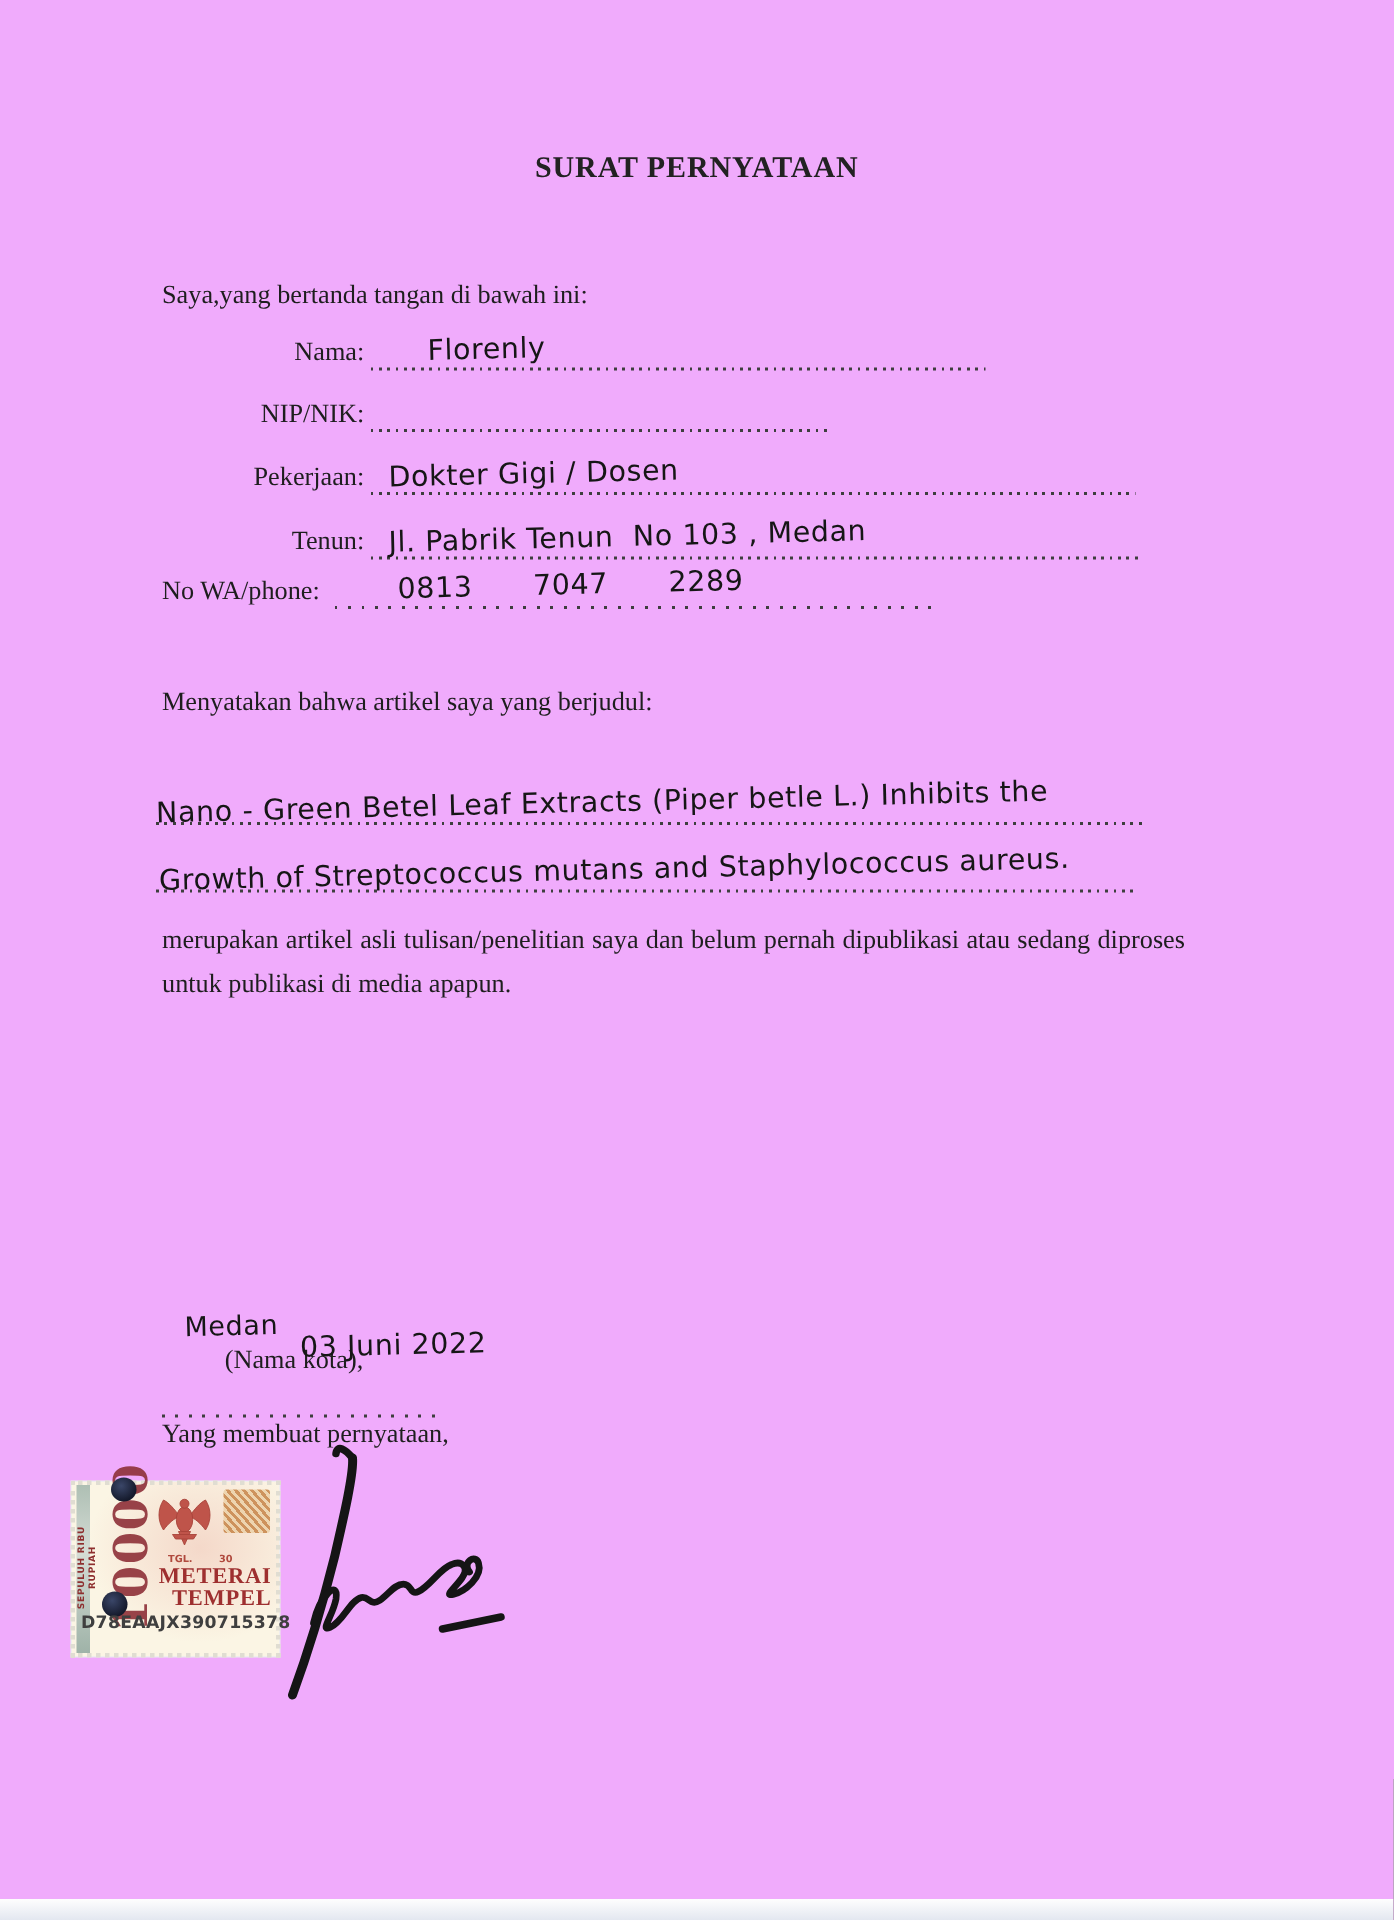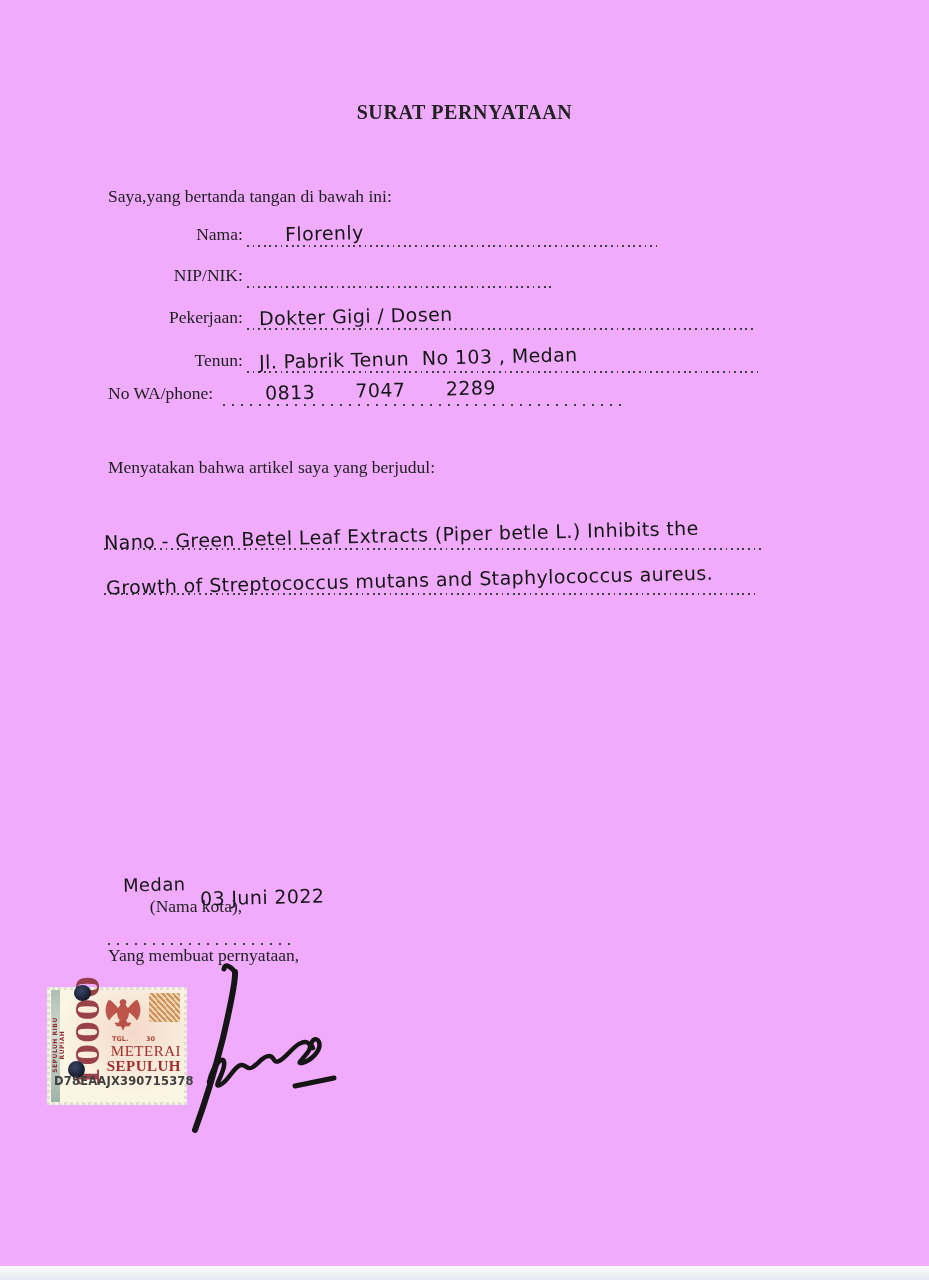--- a/index.html
+++ b/index.html
@@ -91,21 +91,21 @@
   .stamp-ornament{
     position:absolute; right:6px; top:5px; width:31px; height:29px;
     background:repeating-linear-gradient(48deg,#c9894f 0,#c9894f 2px,#ecd2ab 2px,#ecd2ab 4px);
     border-radius:2px; opacity:.9;
   }
   .stamp-tgl{ position:absolute; left:64px; top:47px;
     font-family:"DejaVu Sans", sans-serif; font-size:6.5px; font-weight:bold; color:#b04a3e; }
   .stamp-tgl-year{ position:absolute; left:98px; top:47px;
     font-family:"DejaVu Sans", sans-serif; font-size:6.5px; font-weight:bold; color:#b04a3e; }
   .stamp-word1{ position:absolute; right:5px; top:55px;
-    font-family:"Liberation Serif", serif; font-size:15px; font-weight:normal;
+    font-family:"Liberation Serif", serif; font-size:15px; font-weight:bold;
     color:#9e2f2f; letter-spacing:.5px; }
   .stamp-word2{ position:absolute; right:5px; top:70px;
     font-family:"Liberation Serif", serif; font-size:15px; font-weight:bold;
     color:#9e2f2f; letter-spacing:.5px; }
   .stamp-serial{
     position:absolute; left:6px; top:86px;
     font-family:"DejaVu Sans", sans-serif; font-size:11.5px; font-weight:bold;
     color:#3f3f3f; letter-spacing:.2px;
   }
 
@@ -161,20 +161,21 @@
 
   <div class="section-label" style="top:457px;">Menyatakan bahwa artikel saya yang berjudul:</div>
 
   <div class="titleline" style="top:518px; width:660px;">
     <span class="hw" style="left:0px; bottom:4px;">Nano - Green Betel Leaf Extracts (Piper betle L.) Inhibits the</span>
   </div>
   <div class="titleline" style="top:563px; width:654px;">
     <span class="hw" style="left:2px; bottom:4px;">Growth of Streptococcus mutans and Staphylococcus aureus.</span>
   </div>
 
+  <div class="para" style="top:612px;">merupakan artikel asli tulisan/penelitian saya dan belum pernah dipublikasi atau sedang diproses untuk publikasi di media apapun.</div>
 
   <div class="cityrow">
     <span class="citylabel">(Nama kota),</span>
     <span class="dotline sparse" style="width:182px;"></span>
   </div>
   <span class="hw" style="left:123px; top:874px; font-size:18px;">Medan</span>
   <span class="hw" style="left:200px; top:886px;">03 Juni 2022</span>
 
   <div class="closing">Yang membuat pernyataan,</div>
 
@@ -191,21 +192,21 @@
         <path d="M34,4 C38,10 38,18 34,24 C31,20 27,16 23,15 C27,10 30,6 34,4 Z"></path>
         <ellipse cx="20" cy="17" rx="5.5" ry="8.5"></ellipse>
         <circle cx="20" cy="6.5" r="3"></circle>
         <path d="M16,25 L20,34 L24,25 Z"></path>
         <path d="M12,27 L28,27 L26,30 L14,30 Z"></path>
       </g>
     </svg>
     <div class="stamp-tgl">TGL.</div>
     <div class="stamp-tgl-year">30</div>
     <div class="stamp-word1">METERAI</div>
-    <div class="stamp-word2">SEPULUH</div>
+    <div class="stamp-word2">TEMPEL</div>
     <div class="stamp-serial">D78EAAJX390715378</div>
   </div>
 
   <svg class="signature" width="200" height="200" viewBox="0 0 200 200">
     <g fill="none" stroke="#151515" stroke-linecap="round" stroke-linejoin="round">
       <path d="M85,22 C80,16 75,13 74,19" stroke-width="5"></path>
       <path d="M85,22 C86,32 79,62 73,88 C66,116 56,150 45,180" stroke-width="6"></path>
       <path d="M59,132 C63,114 76,102 74,116 C72,127 63,138 70,135 C79,131 83,117 91,115 C96,114 97,121 103,117 C109,113 113,106 119,106 C125,106 123,114 129,111 C137,107 143,96 151,93 C158,90 163,95 158,102 C153,109 146,114 152,113 C160,111 172,101 169,92 C167,86 158,91 163,98" stroke-width="4.5"></path>
       <path d="M145,136 L184,128" stroke-width="5"></path>
     </g>

